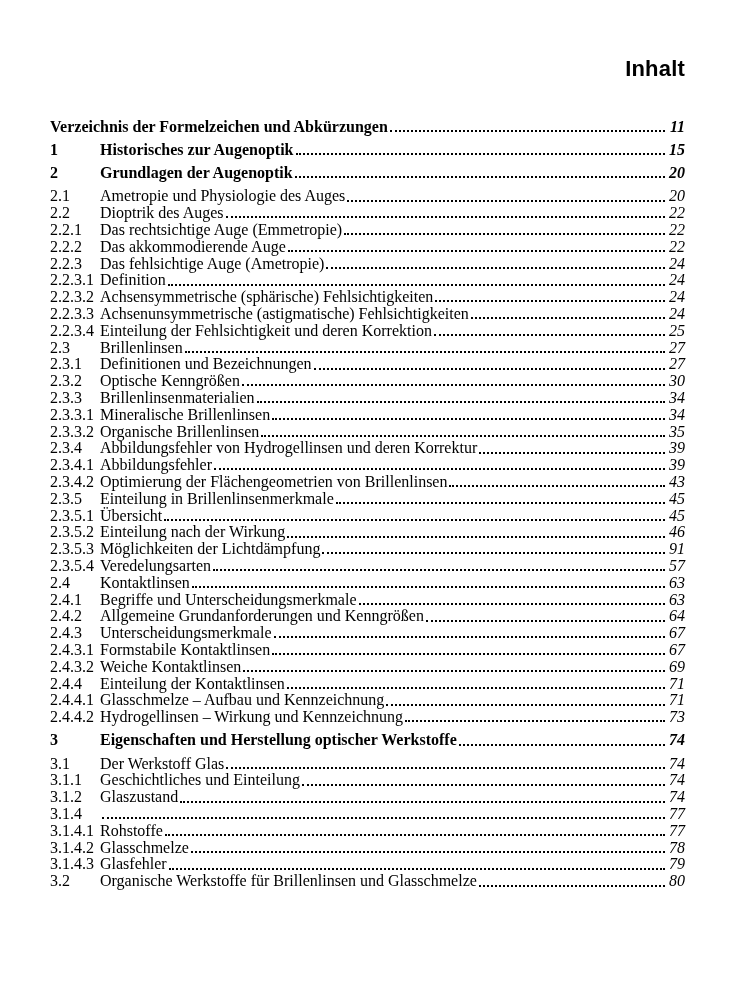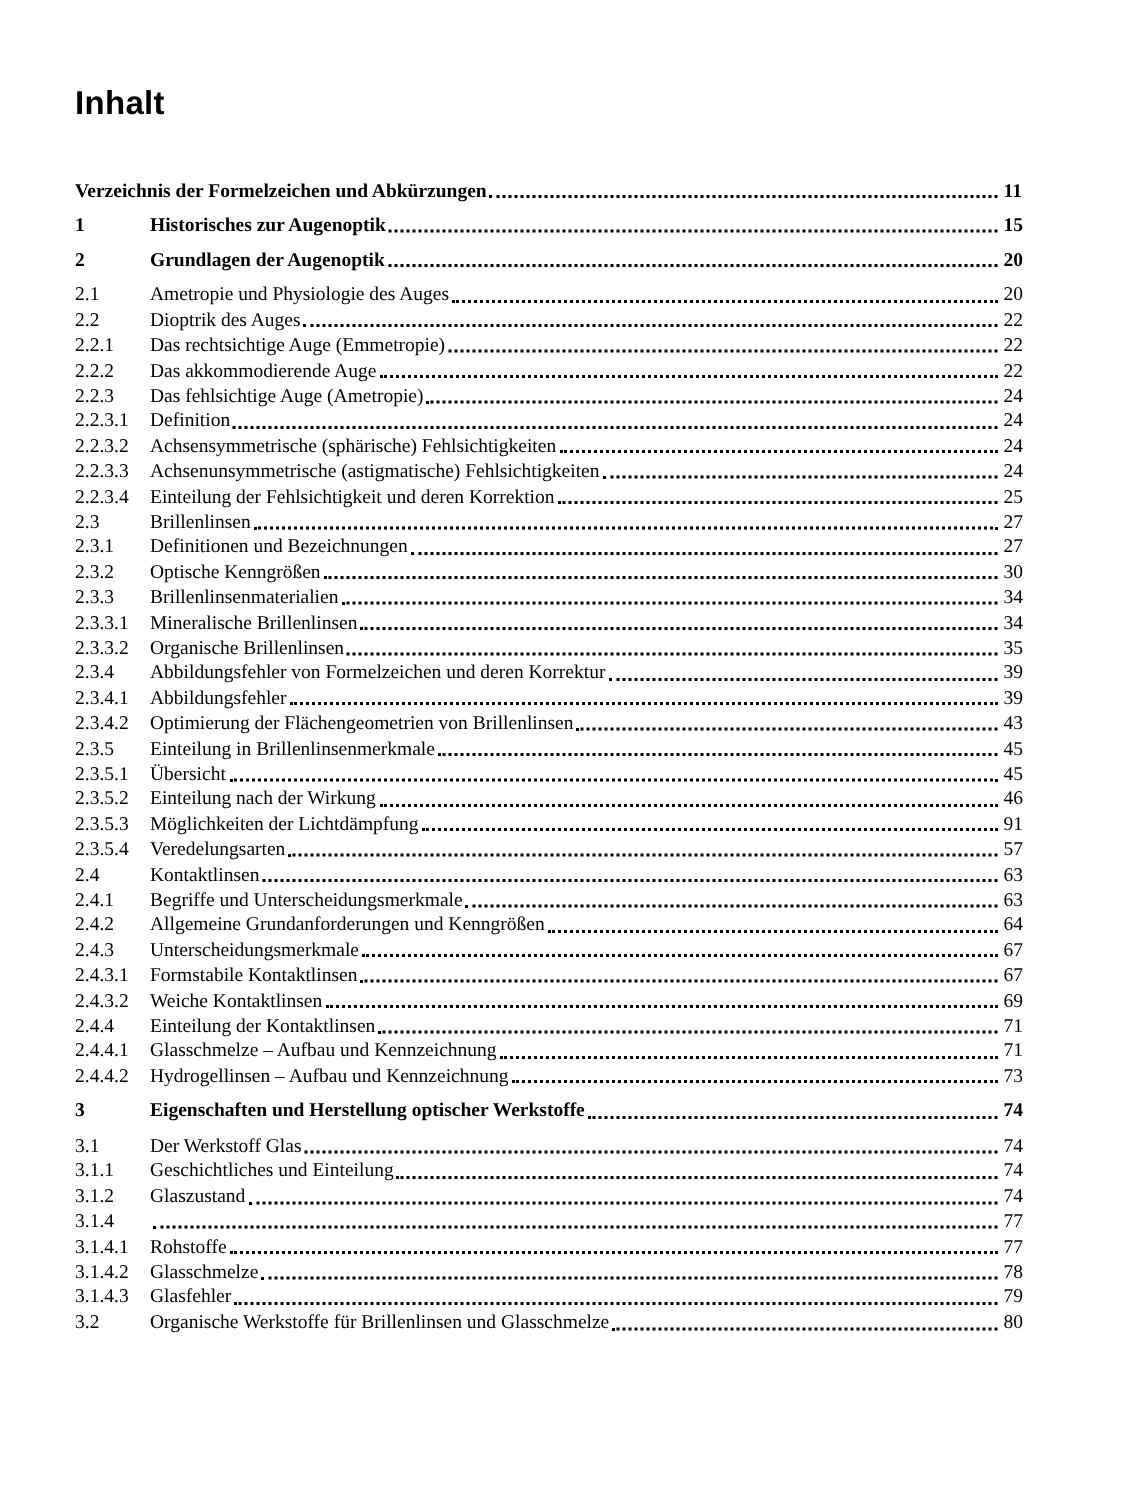--- a/index.html
+++ b/index.html
@@ -16,28 +16,29 @@
     color: #000000;
     overflow: hidden;
   }
   .page-title {
     font-family: "Liberation Sans", "DejaVu Sans", sans-serif;
     font-weight: bold;
     font-size: 22px;
     line-height: 24px;
     margin: 0 0 31px 0;
     letter-spacing: 0.2px;
+    text-align: right;
   }
   .toc {
     display: flow-root;
   }
   .toc-row {
     display: flex;
     align-items: flex-end;
-    font-size: 13px;
+    font-size: 16px;
     line-height: 16.8px;
     white-space: nowrap;
     margin: 0;
   }
   .toc-row.bold {
     font-weight: bold;
     margin: 6.5px 0;
   }
   .toc-num {
     flex: 0 0 50px;
@@ -50,21 +51,23 @@
     flex: 1 1 auto;
     border-bottom: 2px dotted #000000;
     margin: 0 4px 3.5px 2px;
     min-width: 12px;
   }
   .toc-row.bold .toc-leader {
     border-bottom-width: 2.4px;
   }
   .toc-page {
     flex: 0 0 auto;
+    text-align: right;
     min-width: 16px;
+    font-style: italic;
   }
 </style>
 </head>
 <body>
 
 <h1 class="page-title">Inhalt</h1>
 
 <div class="toc">
     <div class="toc-row bold no-num">
 
@@ -169,21 +172,21 @@
     <span class="toc-page">34</span>
   </div>
     <div class="toc-row">
     <span class="toc-num">2.3.3.2</span>
     <span class="toc-label">Organische Brillenlinsen</span>
     <span class="toc-leader"></span>
     <span class="toc-page">35</span>
   </div>
     <div class="toc-row">
     <span class="toc-num">2.3.4</span>
-    <span class="toc-label">Abbildungsfehler von Formelzeichen und deren Korrektur</span>
+    <span class="toc-label">Abbildungsfehler von Hydrogellinsen und deren Korrektur</span>
     <span class="toc-leader"></span>
     <span class="toc-page">39</span>
   </div>
     <div class="toc-row">
     <span class="toc-num">2.3.4.1</span>
     <span class="toc-label">Abbildungsfehler</span>
     <span class="toc-leader"></span>
     <span class="toc-page">39</span>
   </div>
     <div class="toc-row">
@@ -265,21 +268,21 @@
     <span class="toc-page">71</span>
   </div>
     <div class="toc-row">
     <span class="toc-num">2.4.4.1</span>
     <span class="toc-label">Glasschmelze – Aufbau und Kennzeichnung</span>
     <span class="toc-leader"></span>
     <span class="toc-page">71</span>
   </div>
     <div class="toc-row">
     <span class="toc-num">2.4.4.2</span>
-    <span class="toc-label">Hydrogellinsen – Aufbau und Kennzeichnung</span>
+    <span class="toc-label">Hydrogellinsen – Wirkung und Kennzeichnung</span>
     <span class="toc-leader"></span>
     <span class="toc-page">73</span>
   </div>
     <div class="toc-row bold">
     <span class="toc-num">3</span>
     <span class="toc-label">Eigenschaften und Herstellung optischer Werkstoffe</span>
     <span class="toc-leader"></span>
     <span class="toc-page">74</span>
   </div>
     <div class="toc-row">

